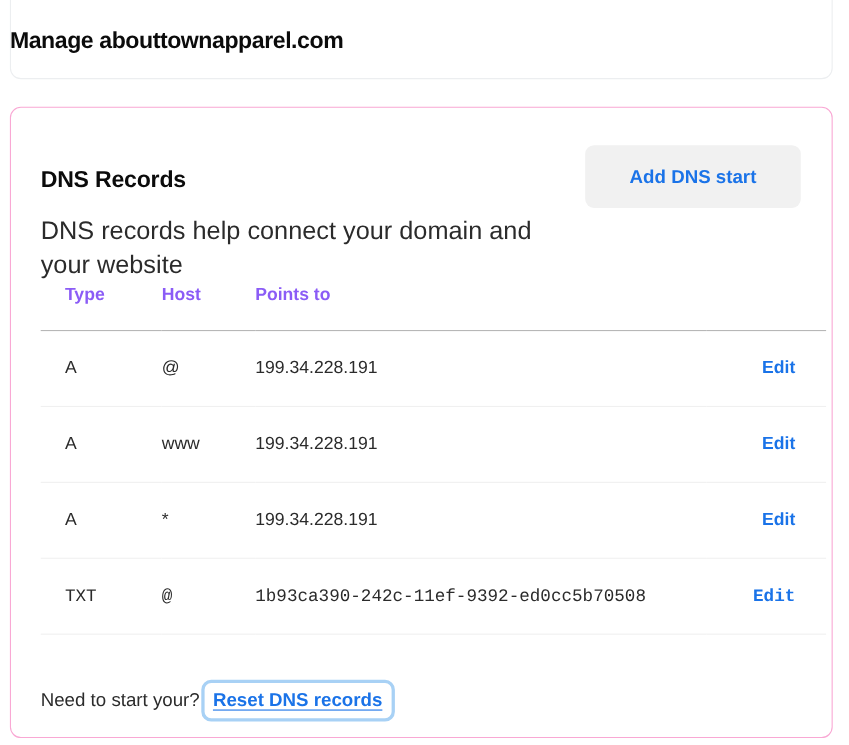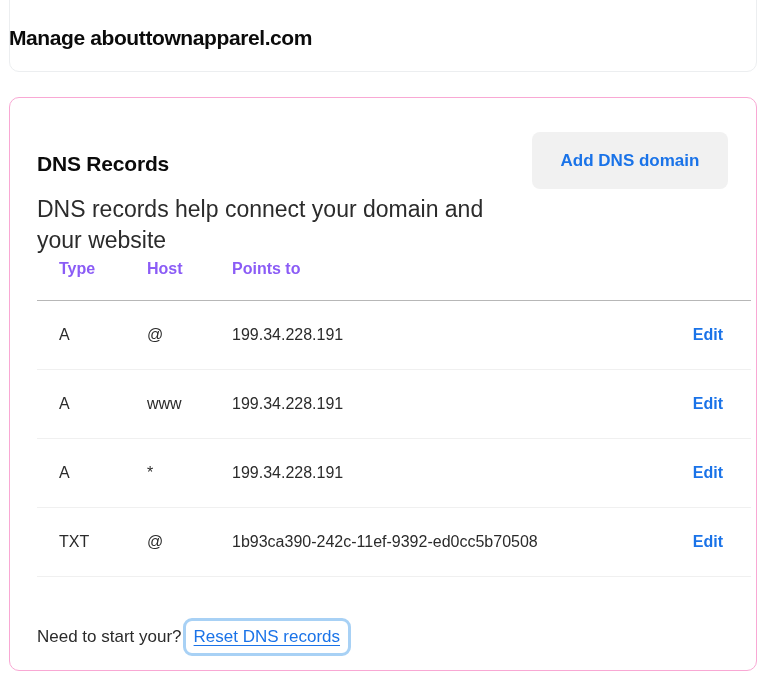--- a/index.html
+++ b/index.html
@@ -116,20 +116,21 @@
   }
   .dns-table td {
     font-size: 16px;
     color: #2b2b2b;
     padding: 25px 0 25px 0;
     border-bottom: 1px solid #f0f0f0;
     vertical-align: middle;
   }
   .dns-table tr:last-child td {
     border-bottom: 1px solid #f0f0f0;
+    font-family: Liberation Mono, monospace;
   }
   .col-type   { width: 88px; padding-left: 22px !important; }
   .col-host   { width: 85px; }
   .col-points { width: 410px; }
   .col-action { width: 109px; text-align: right; }
 
   th.col-type { padding-left: 22px !important; }
 
   .edit-link {
     color: #1a73e8;
@@ -150,21 +151,21 @@
     font-size: 17px;
     color: #2b2b2b;
     white-space: nowrap;
   }
   .reset-label { color: #2b2b2b; }
   .reset-link {
     display: inline-block;
     margin-left: 1px;
     color: #1a73e8;
     font-size: 17px;
-    font-weight: normal;
+    font-weight: bold;
     text-decoration: underline;
     text-underline-offset: 3px;
     cursor: pointer;
     padding: 6px 8px;
     border: 3px solid #a8d1f5;
     border-radius: 9px;
     background: #ffffff;
     line-height: 20px;
     text-align: center;
   }
@@ -175,21 +176,21 @@
 <div class="card-partial"></div>
 
 <h1 class="page-title">Manage abouttownapparel.com</h1>
 
 <section class="card">
   <div class="card-inner">
 
     <h2 class="section-heading">DNS Records</h2>
     <p class="section-desc">DNS records help connect your domain and your website</p>
 
-    <button class="add-record-btn">Add DNS domain</button>
+    <button class="add-record-btn">Add DNS start</button>
 
     <table class="dns-table">
       <thead>
         <tr>
           <th class="col-type">Type</th>
           <th class="col-host">Host</th>
           <th class="col-points">Points to</th>
           <th class="col-action"></th>
         </tr>
       </thead>

